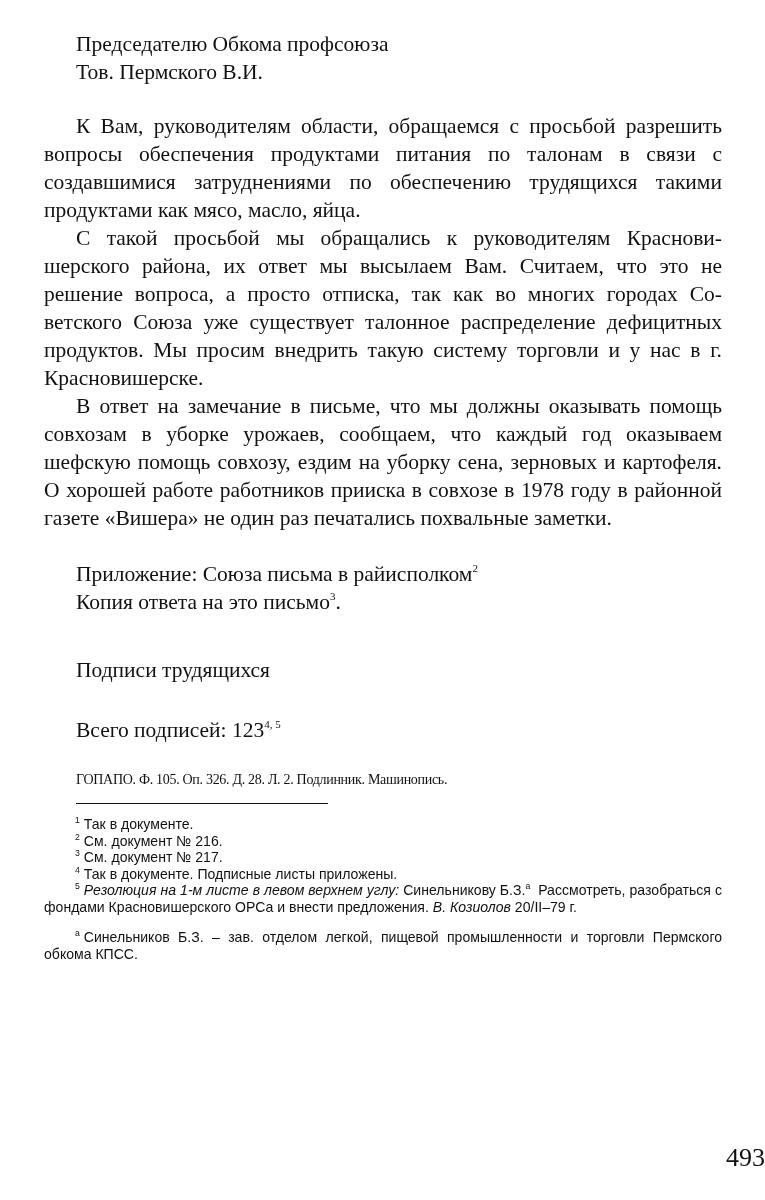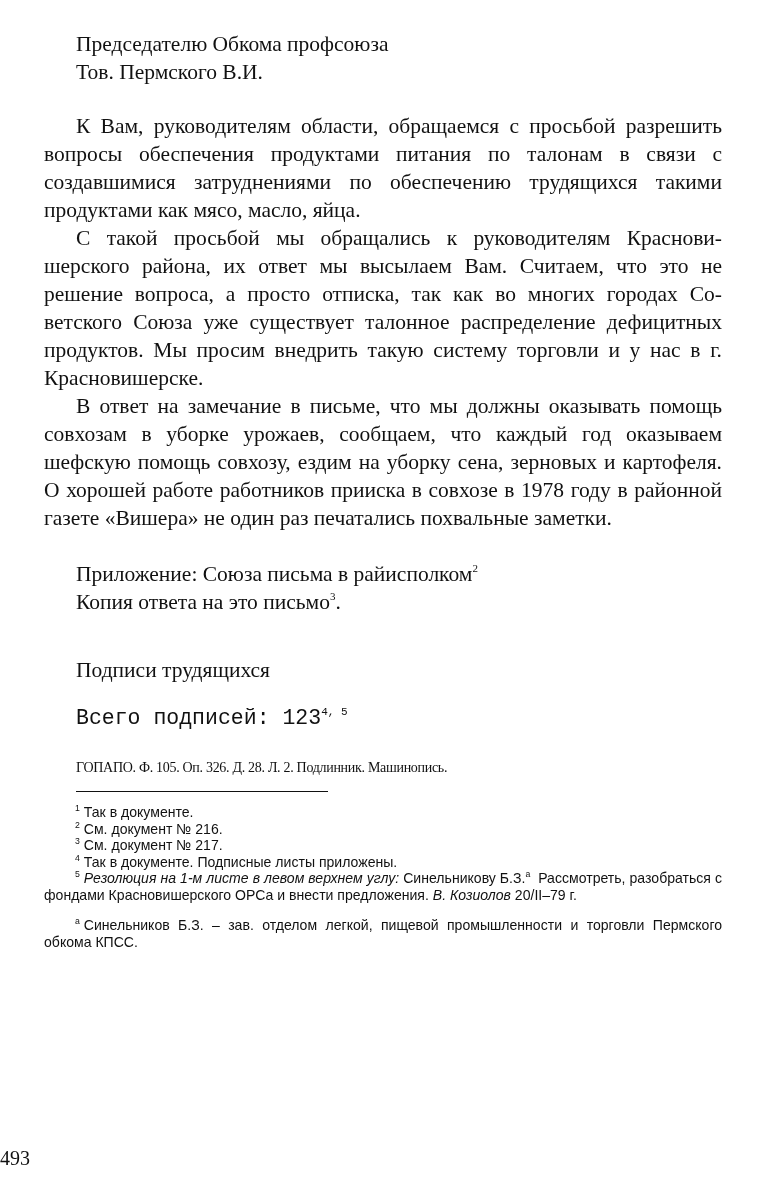--- a/index.html
+++ b/index.html
@@ -42,21 +42,21 @@
       text-indent: 32px;
     }
     .block-line {
       margin-left: 32px;
       font-size: 21.5px;
       line-height: 28px;
       white-space: nowrap;
     }
     .appendix { margin-top: 28px; }
     .signatures { margin-top: 40px; }
-    .total { margin-top: 20px; font-family: Liberation Mono, monospace; }
+    .total { margin-top: 32px; }
     .source {
       margin-top: 22px;
       margin-left: 32px;
       font-size: 14px;
       line-height: 28px;
       white-space: nowrap;
       letter-spacing: -0.3px;
     }
     sup {
       font-size: 11px;
@@ -89,22 +89,22 @@
       vertical-align: 6px;
       margin-right: 4px;
     }
     .fn-gap { margin-top: 14px; }
     .italic { font-style: italic; }
     .page-number {
       position: absolute;
       top: 1145px;
       left: 0;
       width: 765px;
-      text-align: left;
-      font-size: 20px;
+      text-align: right;
+      font-size: 26px;
       line-height: 26px;
     }
   </style>
 </head>
 <body>
 
 <div class="page">
 
   <div class="address">
     <span class="address-line"><span>Председателю Обкома профсоюза</span></span>

